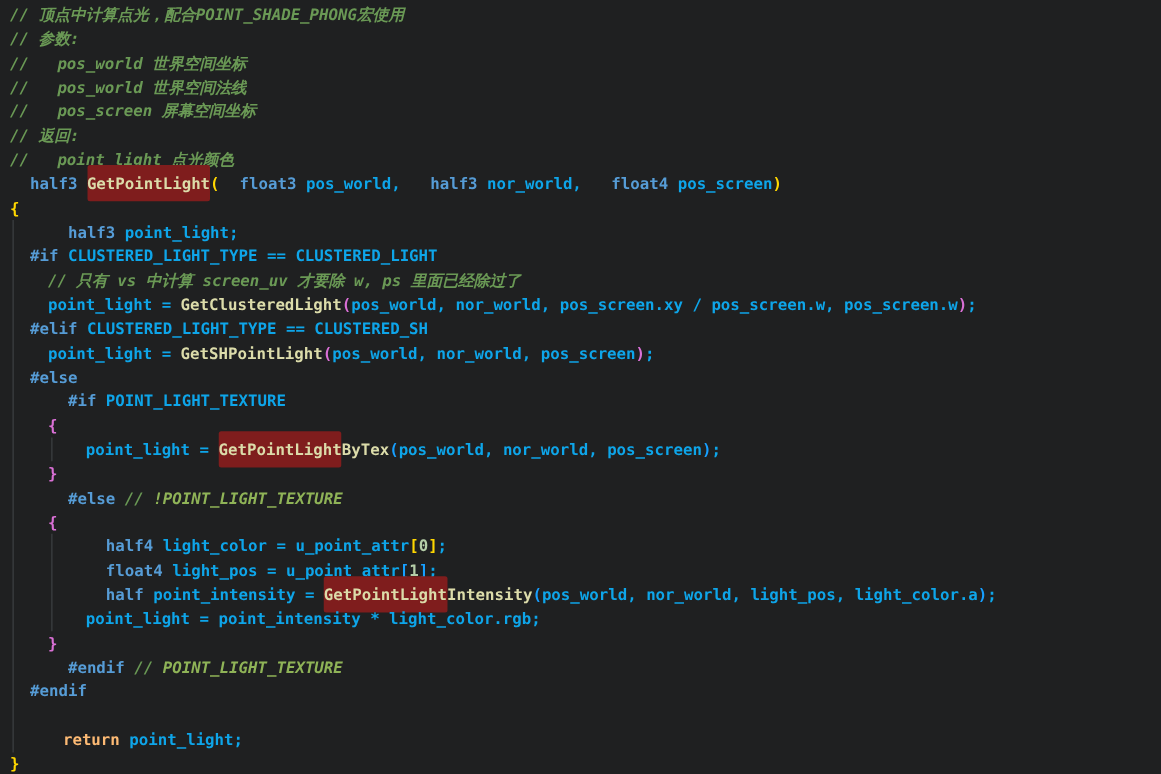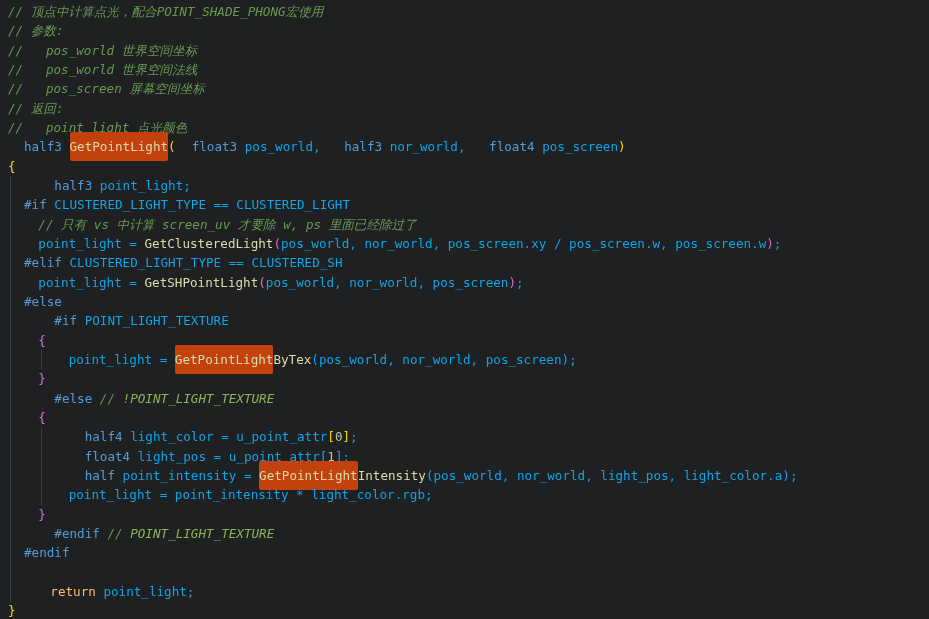--- a/index.html
+++ b/index.html
@@ -13,34 +13,35 @@
     font-size: 12.6px;
     line-height: 19.34px;
     color: #d4d4d4;
     cursor: text;
   }
   #code {
     position: absolute;
     left: 8px;
     top: 2px;
     white-space: pre;
+    font-weight: bold;
   }
   .line { height: 19.34px; white-space: pre; }
   .tok-cm  { color: #6a9955; font-style: italic; }
   .tok-cd  { color: #8fb357; font-style: italic; margin-top: 11px; }
   .tok-kw  { color: #569cd6; margin-left: 16px; }
   .tok-fn  { color: #dcdcaa; }
   .tok-tx  { color: #0ea5e9; }
   .tok-ctl { color: #fdba74; margin-left: 12px; }
   .tok-num { color: #b5cea8; }
   .tok-b1  { color: #ffd700; }
   .tok-b2  { color: #da70d6; }
   .tok-b3  { color: #179fff; }
   .hl {
-    background: #c2410c;
+    background: #7f1d1d;
     border-radius: 2px;
     padding: 7px 0;
   }
   .indent-guide {
     position: absolute;
     width: 1px;
     background: #3c3f42;
   }
 </style>
 </head>

